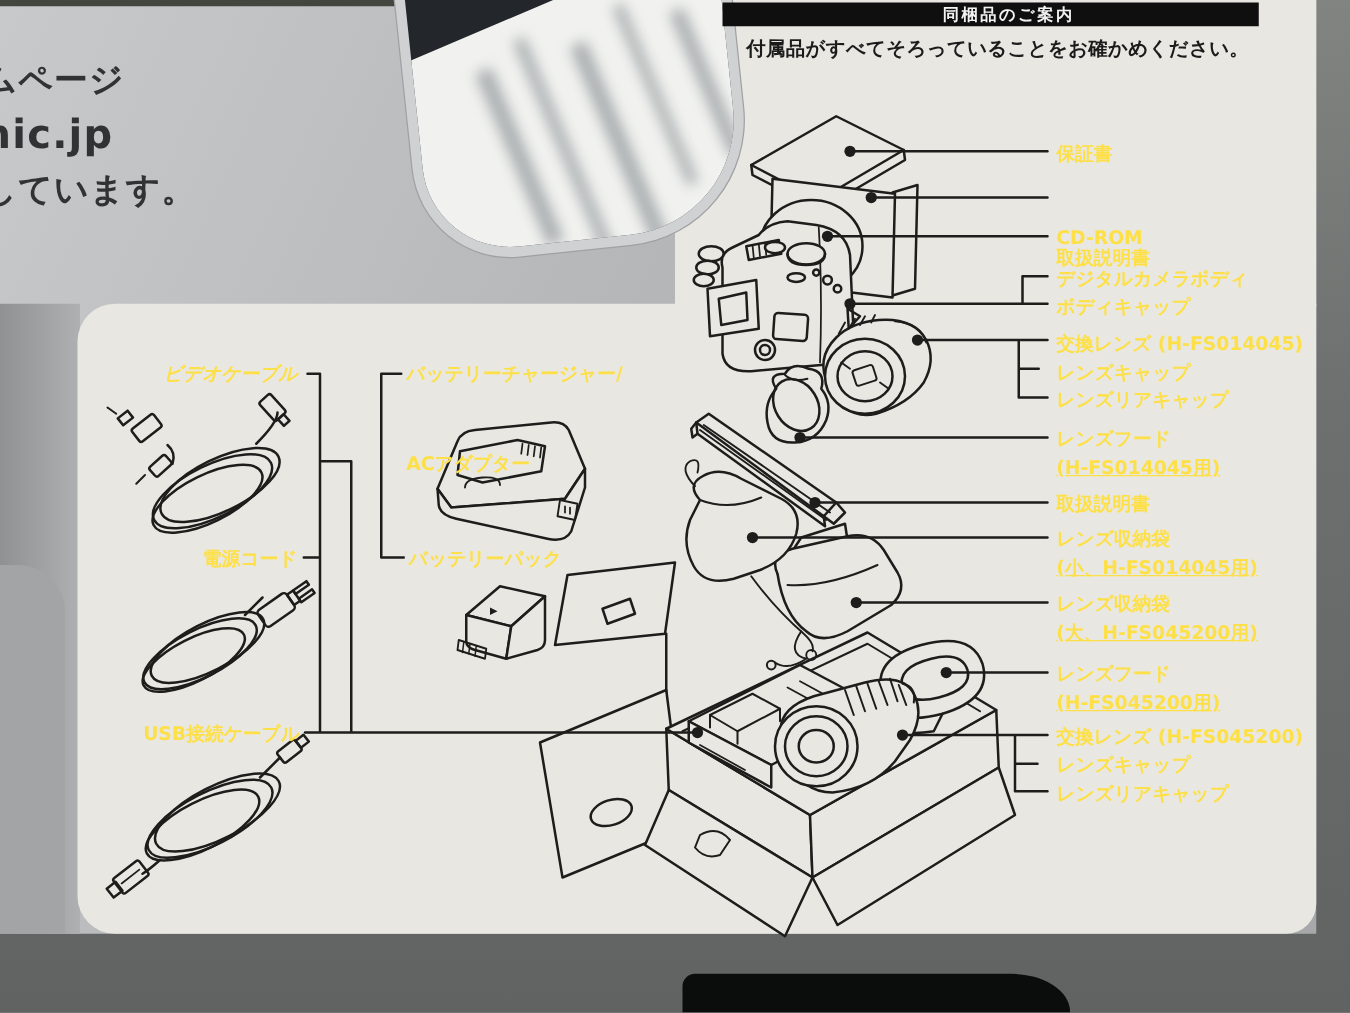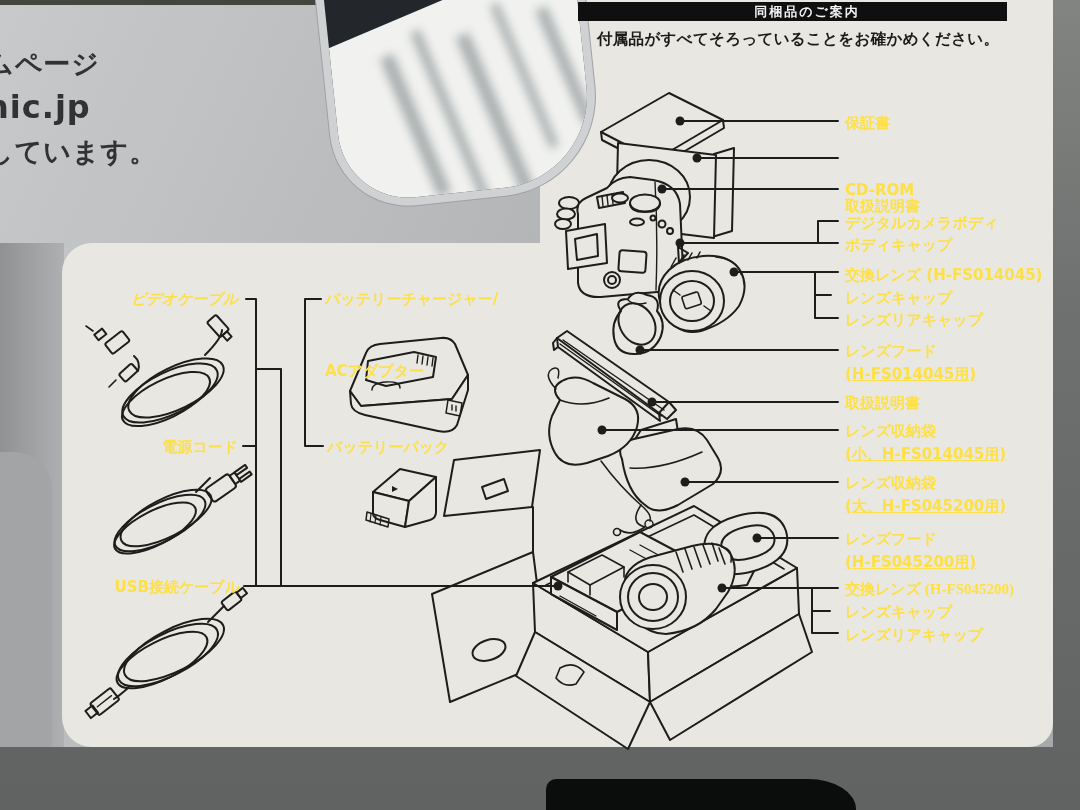--- a/index.html
+++ b/index.html
@@ -323,18 +323,18 @@
     <span class="l2">(小、H-FS014045用)</span>
   </div>
   <div class="lbl" style="left:845px;top:472px;">
     <span>レンズ収納袋</span>
     <span class="l2">(大、H-FS045200用)</span>
   </div>
   <div class="lbl" style="left:845px;top:528px;">
     <span>レンズフード</span>
     <span class="l2">(H-FS045200用)</span>
   </div>
-  <div class="lbl" style="left:845px;top:578px;font-family:Liberation Serif, serif;">交換レンズ (H-FS045200)</div>
+  <div class="lbl" style="left:845px;top:578px;">交換レンズ (H-FS045200)</div>
   <div class="lbl" style="left:845px;top:601px;">レンズキャップ</div>
   <div class="lbl" style="left:845px;top:624px;">レンズリアキャップ</div>
 
   <div class="bottom-cutout"></div>
 </div>
 
 </body></html>

